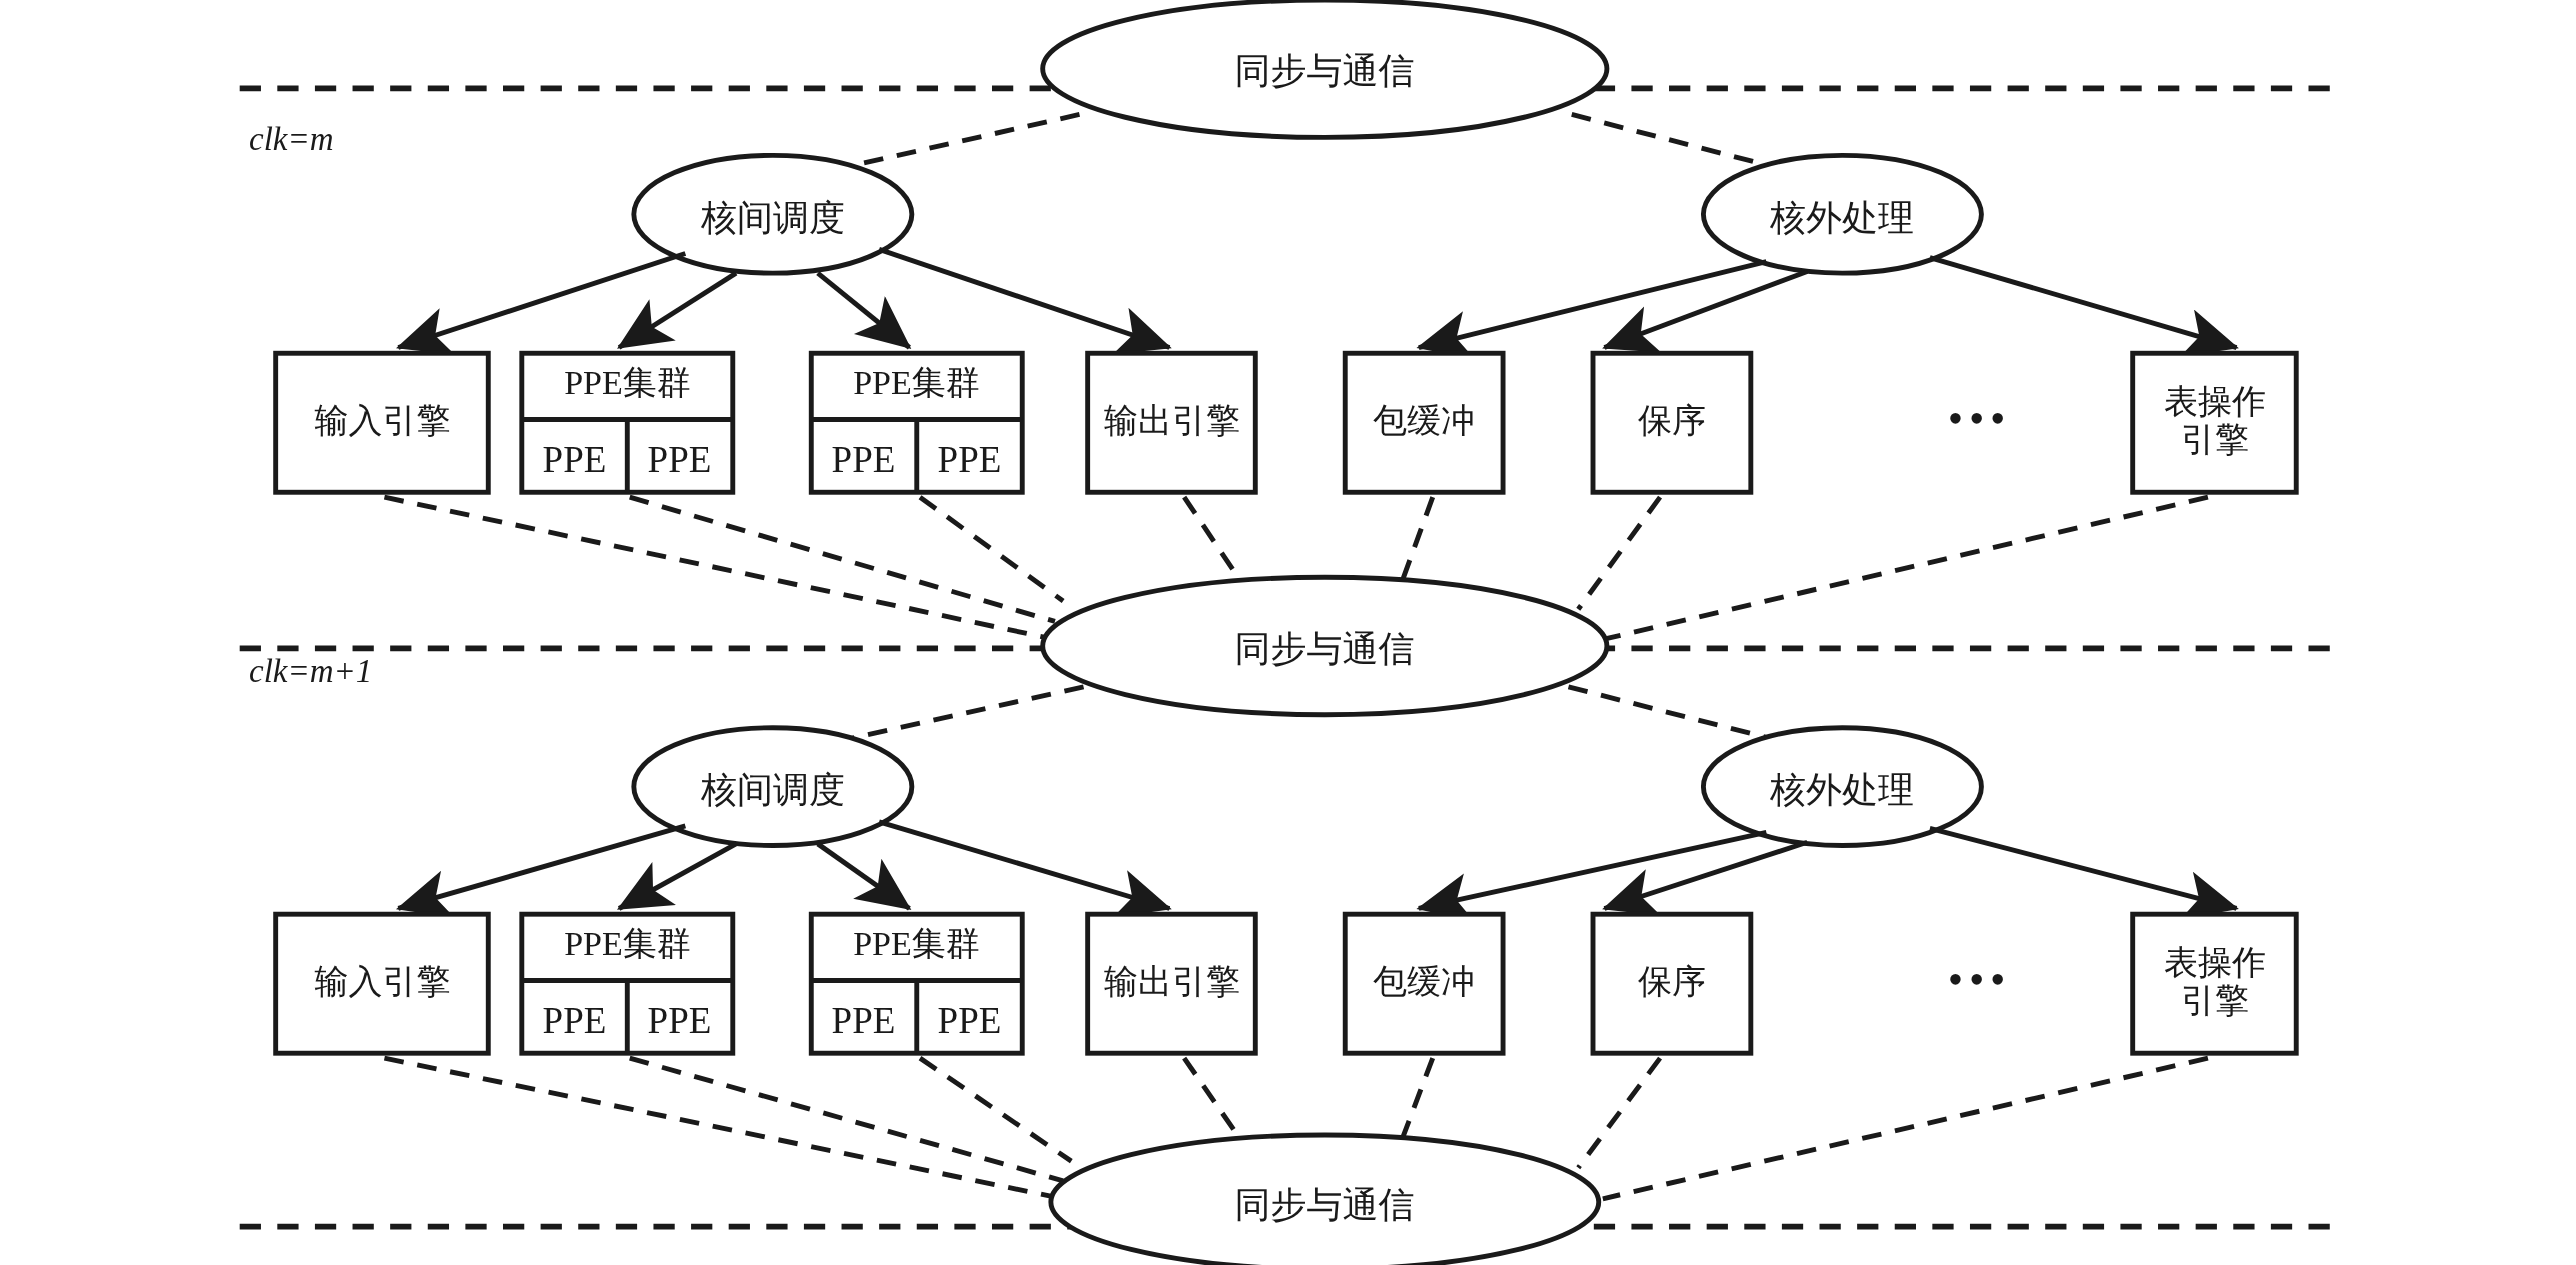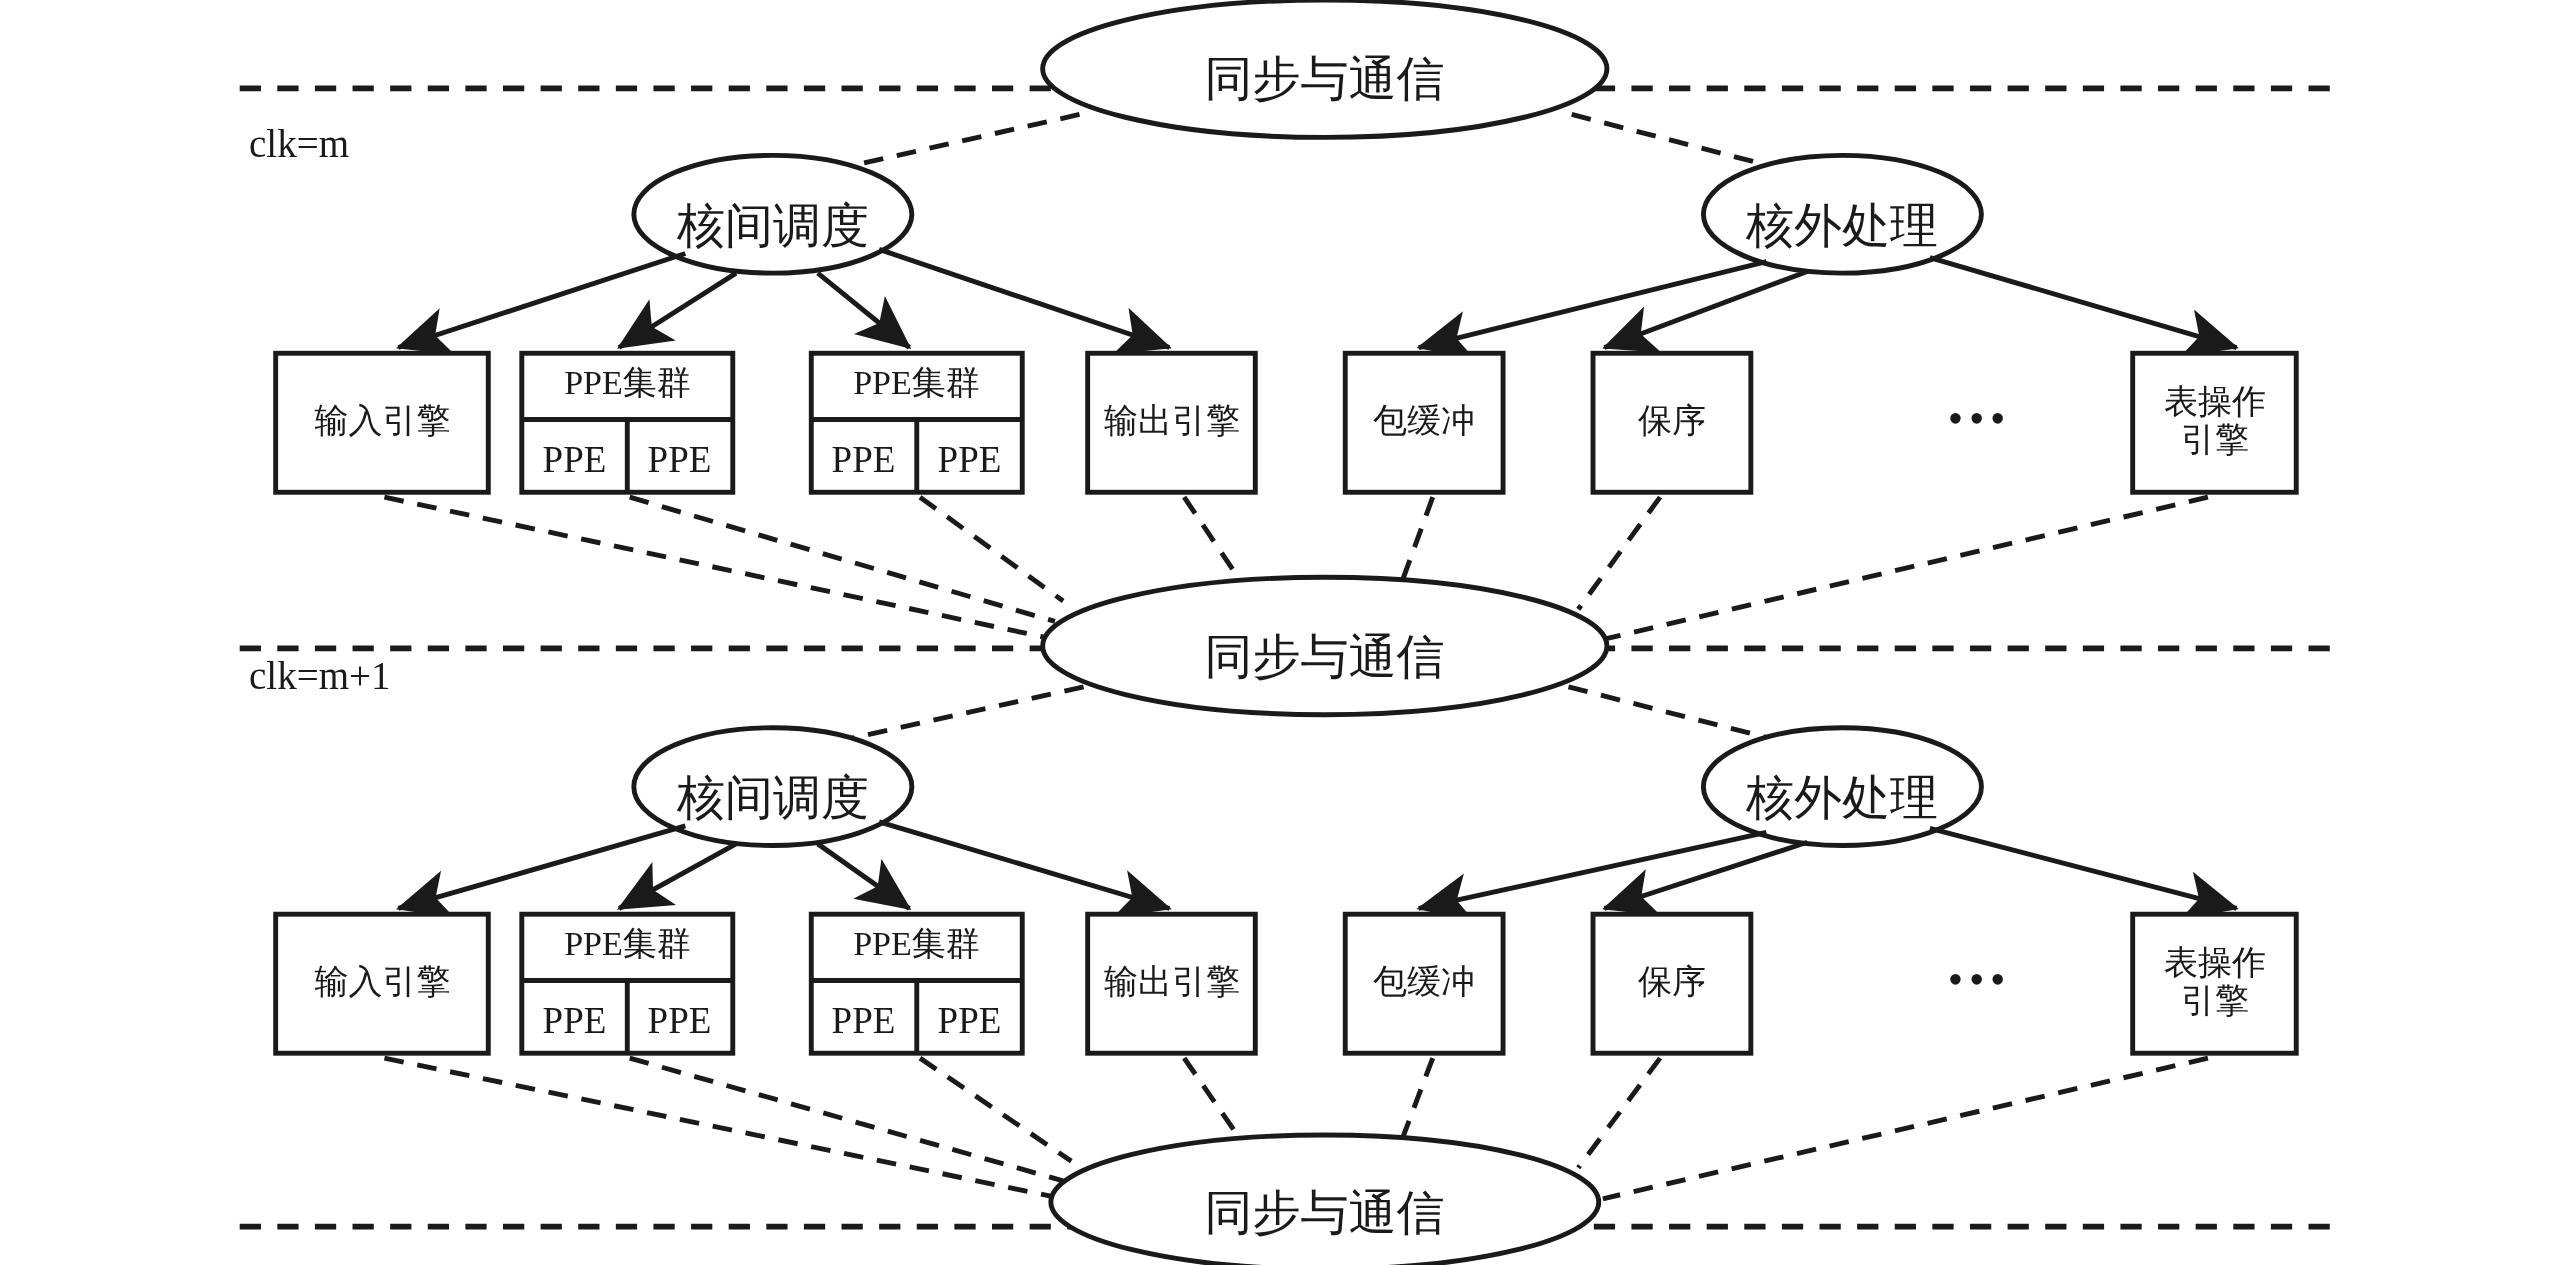--- a/index.html
+++ b/index.html
@@ -3,22 +3,22 @@
 <meta charset="utf-8">
 <style>
   html,body{margin:0;padding:0;background:#fff;}
   body{width:2576px;height:1265px;overflow:hidden;
        font-family:"Liberation Serif","DejaVu Serif",serif;}
   #stage{position:relative;width:2576px;height:1265px;background:#fff;}
   svg{position:absolute;left:0;top:0;}
   .lbl{position:absolute;text-align:center;color:#1a1a1a;
        font-family:"Liberation Serif","DejaVu Serif",serif;
        white-space:nowrap;pointer-events:none;}
-  .clk{font-size:39px;}
-  .ell-t{font-size:48px;}
+  .clk{font-style:italic;font-size:33px;}
+  .ell-t{font-size:36px;}
   .box-t{font-size:34px;line-height:1.12;white-space:pre-line;}
   .ppe-t{font-size:37px;}
   .dots{font-size:44px;letter-spacing:5.7px;}
 </style>
 </head>
 <body>
 
 <div id="stage">
 
 <svg width="2576" height="1265" viewBox="0 0 3150 1547">

